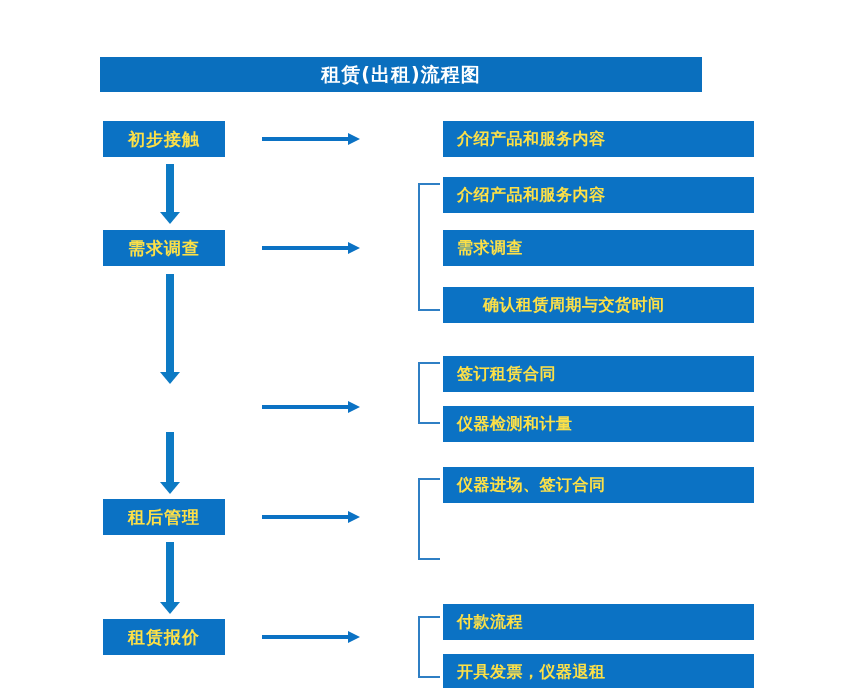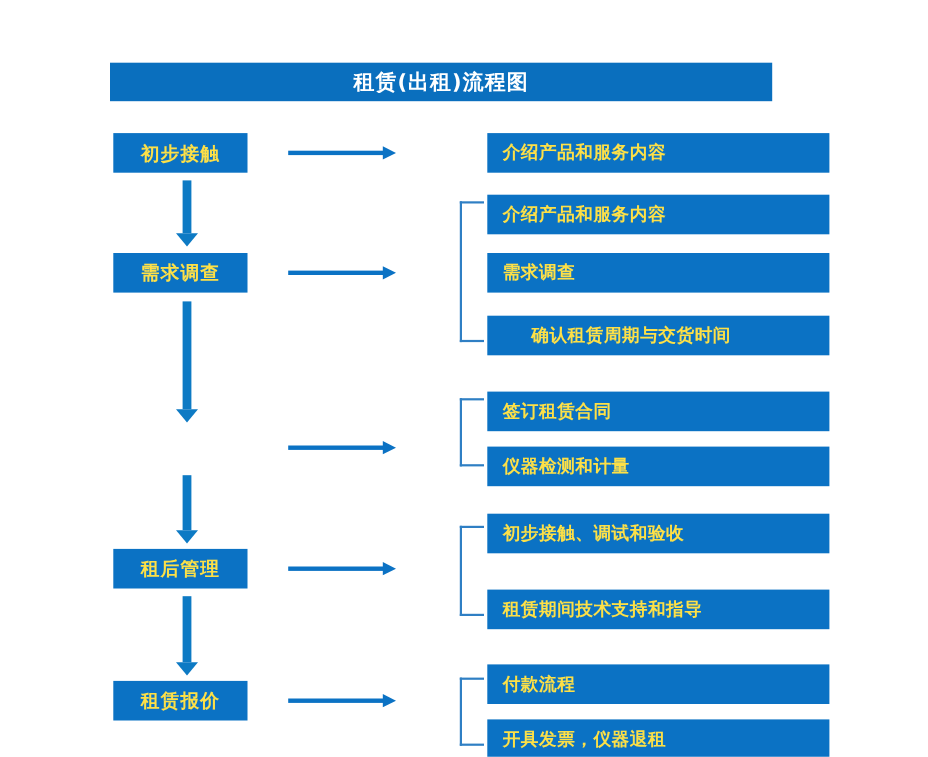--- a/index.html
+++ b/index.html
@@ -182,18 +182,17 @@
   <div class="bracket" style="top:318px; height:62px;"></div>
   <div class="bracket" style="top:434px; height:82px;"></div>
   <div class="bracket" style="top:572px; height:62px;"></div>
 
   <div class="box detail" style="top:77px;">介绍产品和服务内容</div>
   <div class="box detail" style="top:133px;">介绍产品和服务内容</div>
   <div class="box detail" style="top:186px;">需求调查</div>
   <div class="box detail" style="top:243px;padding-left:40px;">确认租赁周期与交货时间</div>
   <div class="box detail" style="top:312px;">签订租赁合同</div>
   <div class="box detail" style="top:362px;">仪器检测和计量</div>
-  <div class="box detail" style="top:423px;">初步接触、调试和验收</div>
-  <div class="box detail" style="top:492px;">租赁期间技术支持和指导</div>
+  <div class="box detail" style="top:423px;">仪器进场、签订合同</div>
   <div class="box detail" style="top:560px;">付款流程</div>
   <div class="box detail" style="top:610px;">开具发票，仪器退租</div>
 
 </div>
 
 </body></html>

